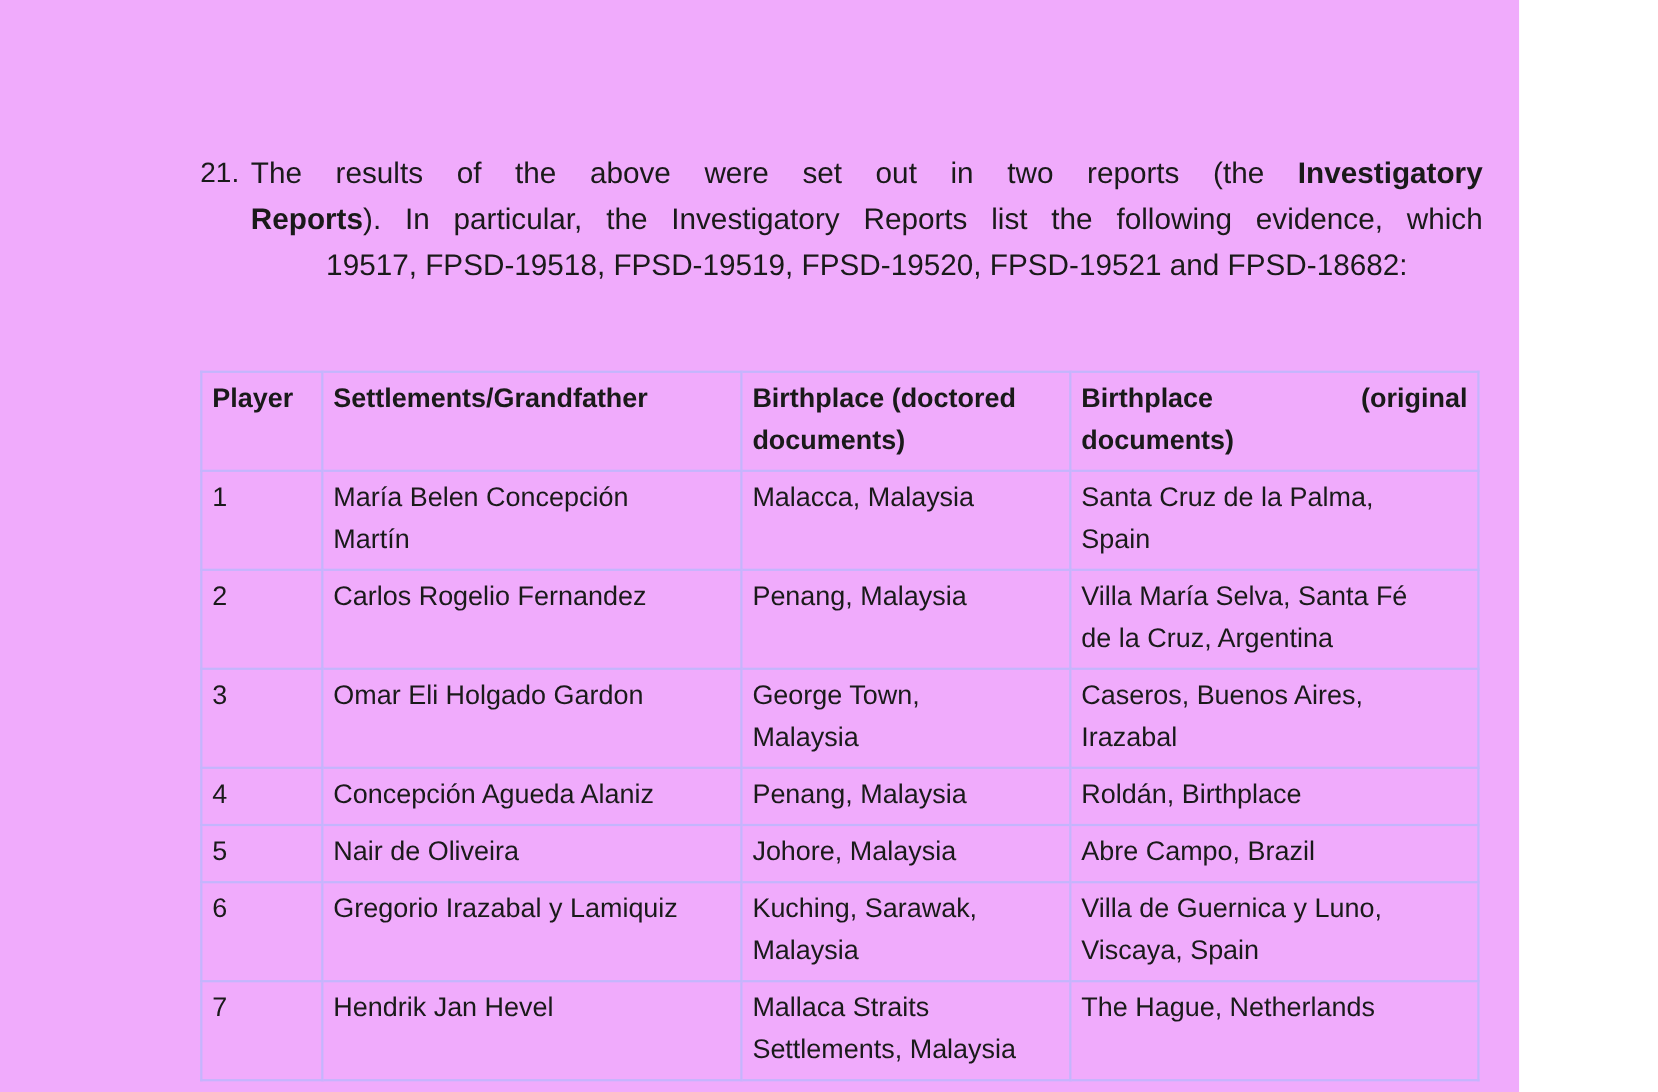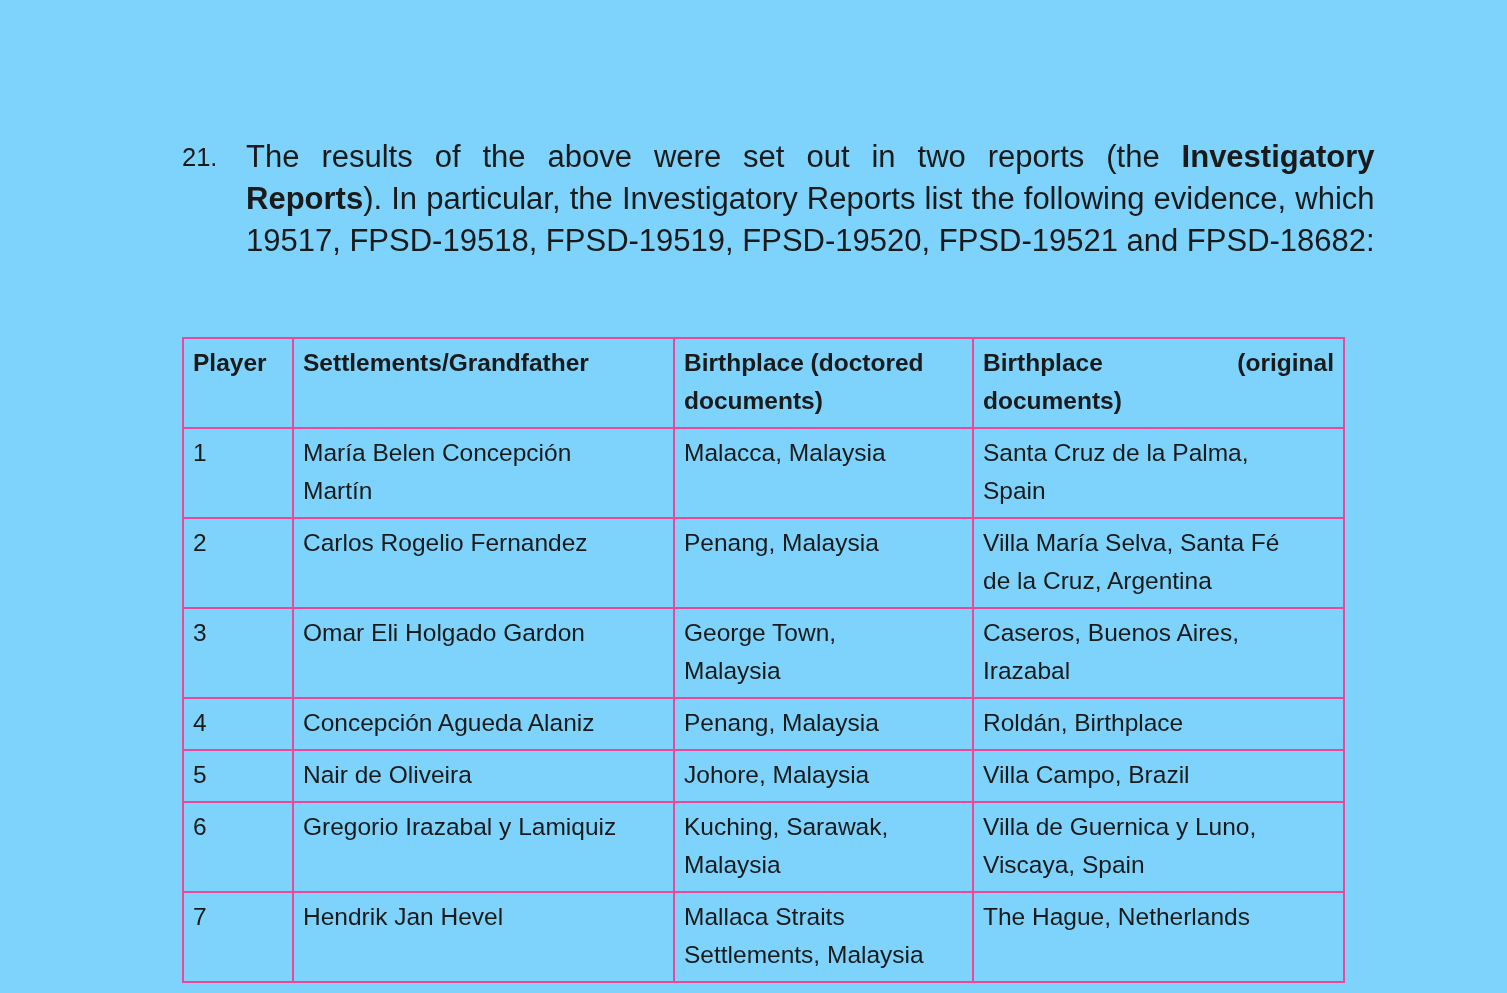--- a/index.html
+++ b/index.html
@@ -13,80 +13,79 @@
     font-family: "Liberation Sans", sans-serif;
     color: #1a1a1a;
     position: relative;
     overflow: hidden;
   }
 
   .page {
     position: absolute;
     left: 0;
     top: 0;
-    width: 1507px;
+    width: 1381px;
     height: 993px;
-    background: #7dd3fc;
+    background: #f0abfc;
   }
 
   
   .para-block {
     position: absolute;
     left: 182px;
     top: 136px;
     width: 1166px;
     display: flex;
     align-items: flex-start;
   }
   .para-number {
     flex: 0 0 46px;
     font-size: 25.5px;
     line-height: 42px;
     color: #1a1a1a;
     white-space: nowrap;
   }
   .para-body {
     flex: 1 1 auto;
-    font-size: 31px;
+    font-size: 27px;
     line-height: 42px;
     text-align: justify;
     text-justify: inter-word;
     color: #1a1a1a;
-    margin-left: 18px;
   }
   .para-body .ln {
     display: block;
     white-space: nowrap;
   }
   
   .para-body .ln.just {
     display: flex;
     justify-content: space-between;
     white-space: nowrap;
   }
   .para-body .ln.just > span { white-space: pre; }
   .para-body .ln.last {
     display: block;
-    text-align: right;
+    text-align: center;
   }
   .b { font-weight: bold; }
 
   
   .doc-table {
     position: absolute;
     left: 182px;
     top: 337px;
     width: 1161px;
     border-collapse: collapse;
     table-layout: fixed;
     font-size: 24.5px;
     color: #1a1a1a;
   }
   .doc-table td, .doc-table th {
-    border: 2px solid #ec4899;
+    border: 2px solid #c4b5fd;
     vertical-align: top;
     padding: 5px 9px 7px 9px;
     line-height: 38px;
     font-weight: normal;
     text-align: left;
   }
   .doc-table thead th {
     font-weight: bold;
     font-size: 24.5px;
   }
@@ -257,21 +256,21 @@
         <td>
           <span class="cell-line">5</span>
         </td>
         <td>
           <span class="cell-line">Nair de Oliveira</span>
         </td>
         <td>
           <span class="cell-line">Johore, Malaysia</span>
         </td>
         <td>
-          <span class="cell-line">Villa Campo, Brazil</span>
+          <span class="cell-line">Abre Campo, Brazil</span>
         </td>
       </tr>
 
       <tr class="r-two">
         <td>
           <span class="cell-line">6</span>
         </td>
         <td>
           <span class="cell-line">Gregorio Irazabal y Lamiquiz</span>
         </td>

